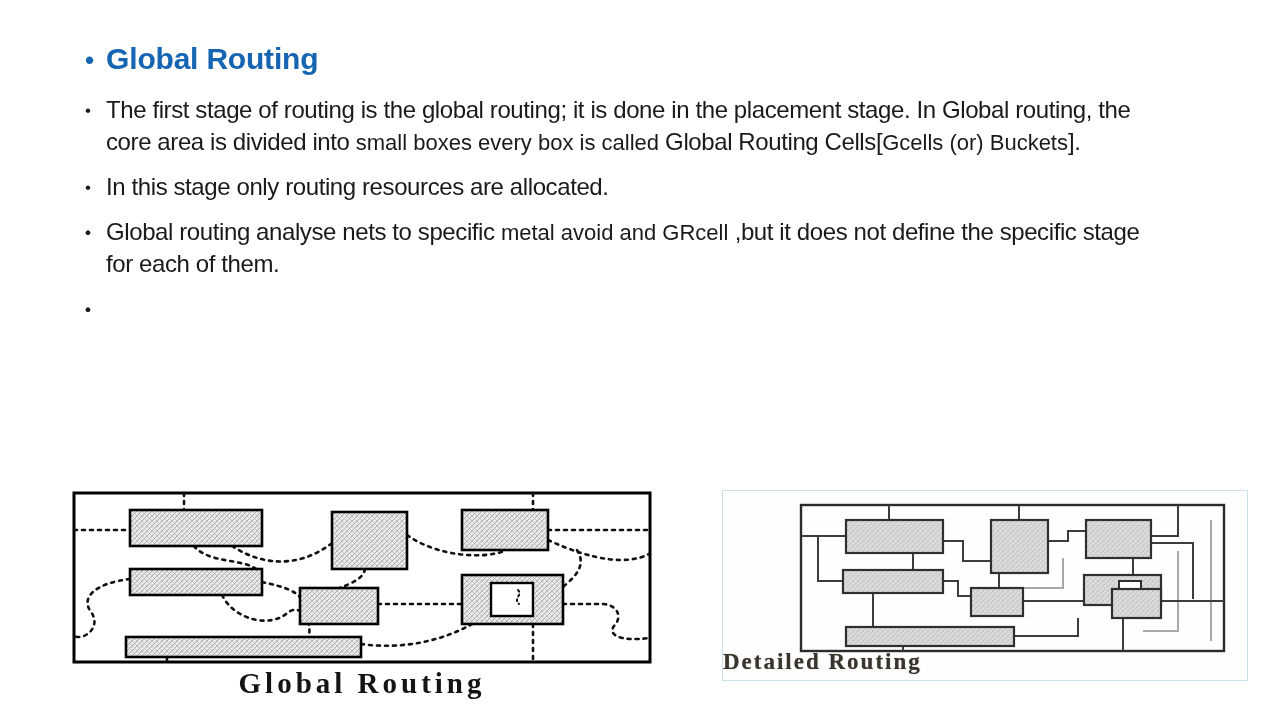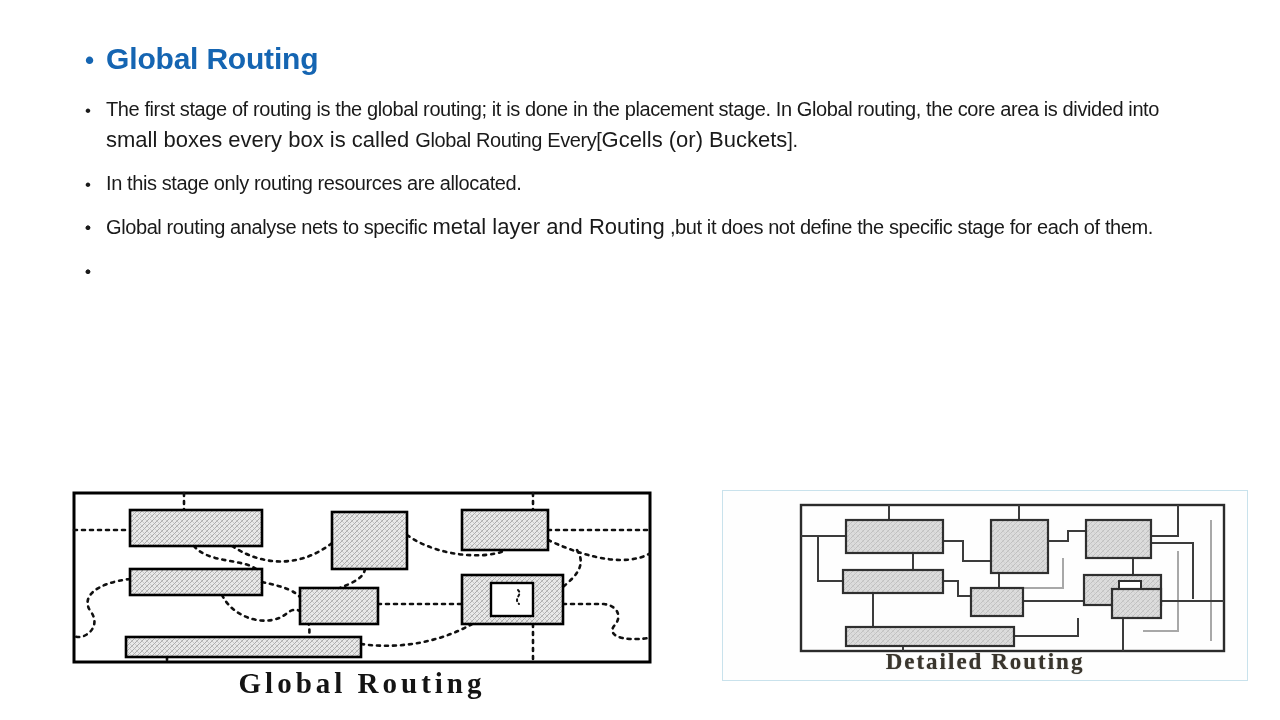--- a/index.html
+++ b/index.html
@@ -8,71 +8,71 @@
     font-family:"Liberation Sans",sans-serif;color:#1a1a1a;
   }
   
   .title-row{position:absolute;left:85px;top:42px;display:flex;align-items:baseline;}
   .title-marker{color:#1565b2;font-size:26px;font-weight:700;margin-right:12px;}
   .title-text{color:#1565b2;font-size:30px;font-weight:700;letter-spacing:-0.2px;}
   
   .content{position:absolute;left:85px;top:95px;width:1086px;}
   .bullet{position:relative;padding-left:21px;margin-bottom:13px;line-height:29px;}
   .marker{position:absolute;left:0;top:1px;font-size:17px;color:#1a1a1a;}
-  .plain{font-size:20px;letter-spacing:-0.4px;}
+  .plain{font-size:24px;letter-spacing:-0.4px;}
   .large{font-size:22px;letter-spacing:0;}
   .justify{text-align:justify;}
   
   .fig-global{position:absolute;left:72px;top:491px;width:580px;}
   .fig-global svg{display:block;}
   .caption-global{
     width:580px;text-align:center;margin-top:3px;
     font-family:"Liberation Serif",serif;font-size:29px;font-weight:600;
     letter-spacing:4px;color:#141414;
   }
   .fig-detailed{
     position:absolute;left:722px;top:490px;width:526px;height:191px;
     background:#fefefe;border:1px solid #c9e2ec;box-sizing:border-box;
   }
   .fig-detailed svg{display:block;margin-top:0;}
   .caption-detailed{
-    position:absolute;left:0;bottom:5px;width:100%;text-align:center;
+    position:absolute;left:0;bottom:5px;width:100%;
     font-family:"Liberation Serif",serif;font-size:23px;font-weight:700;
     letter-spacing:2px;color:#39352d;text-shadow:0 0 1px #8a867e;
   }
 </style>
 </head>
 <body>
 
 <div class="slide">
 
   <div class="title-row">
     <span class="title-marker">•</span>
     <span class="title-text">Global Routing</span>
   </div>
 
   <div class="content">
 
     <div class="bullet">
       <span class="marker">•</span>
-      <span><span class="plain">The first stage of routing is the global routing; it is done in the placement stage. In Global routing, the core area is divided into </span><span class="large">small boxes every box is called </span><span class="plain">Global Routing Every[</span><span class="large">Gcells (or) Buckets</span><span class="plain">].</span></span>
+      <span><span class="plain">The first stage of routing is the global routing; it is done in the placement stage. In Global routing, the core area is divided into </span><span class="large">small boxes every box is called </span><span class="plain">Global Routing Cells[</span><span class="large">Gcells (or) Buckets</span><span class="plain">].</span></span>
     </div>
 
     <div class="bullet">
       <span class="marker">•</span>
       <span><span class="plain">In this stage only routing resources are allocated.</span></span>
     </div>
 
     <div class="bullet justify" style="line-height:30px;">
       <span class="marker">•</span>
     </div>
 
     <div class="bullet">
       <span class="marker">•</span>
-      <span><span class="plain">Global routing analyse nets to specific </span><span class="large">metal layer and Routing</span><span class="plain"> ,but it does not define the specific stage for each of them.</span></span>
+      <span><span class="plain">Global routing analyse nets to specific </span><span class="large">metal avoid and GRcell</span><span class="plain"> ,but it does not define the specific stage for each of them.</span></span>
     </div>
 
     <div class="bullet" style="line-height:30px;">
       <span class="marker">•</span>
     </div>
 
     <div class="bullet" style="line-height:30px;">
       <span class="marker">•</span>
     </div>
 

